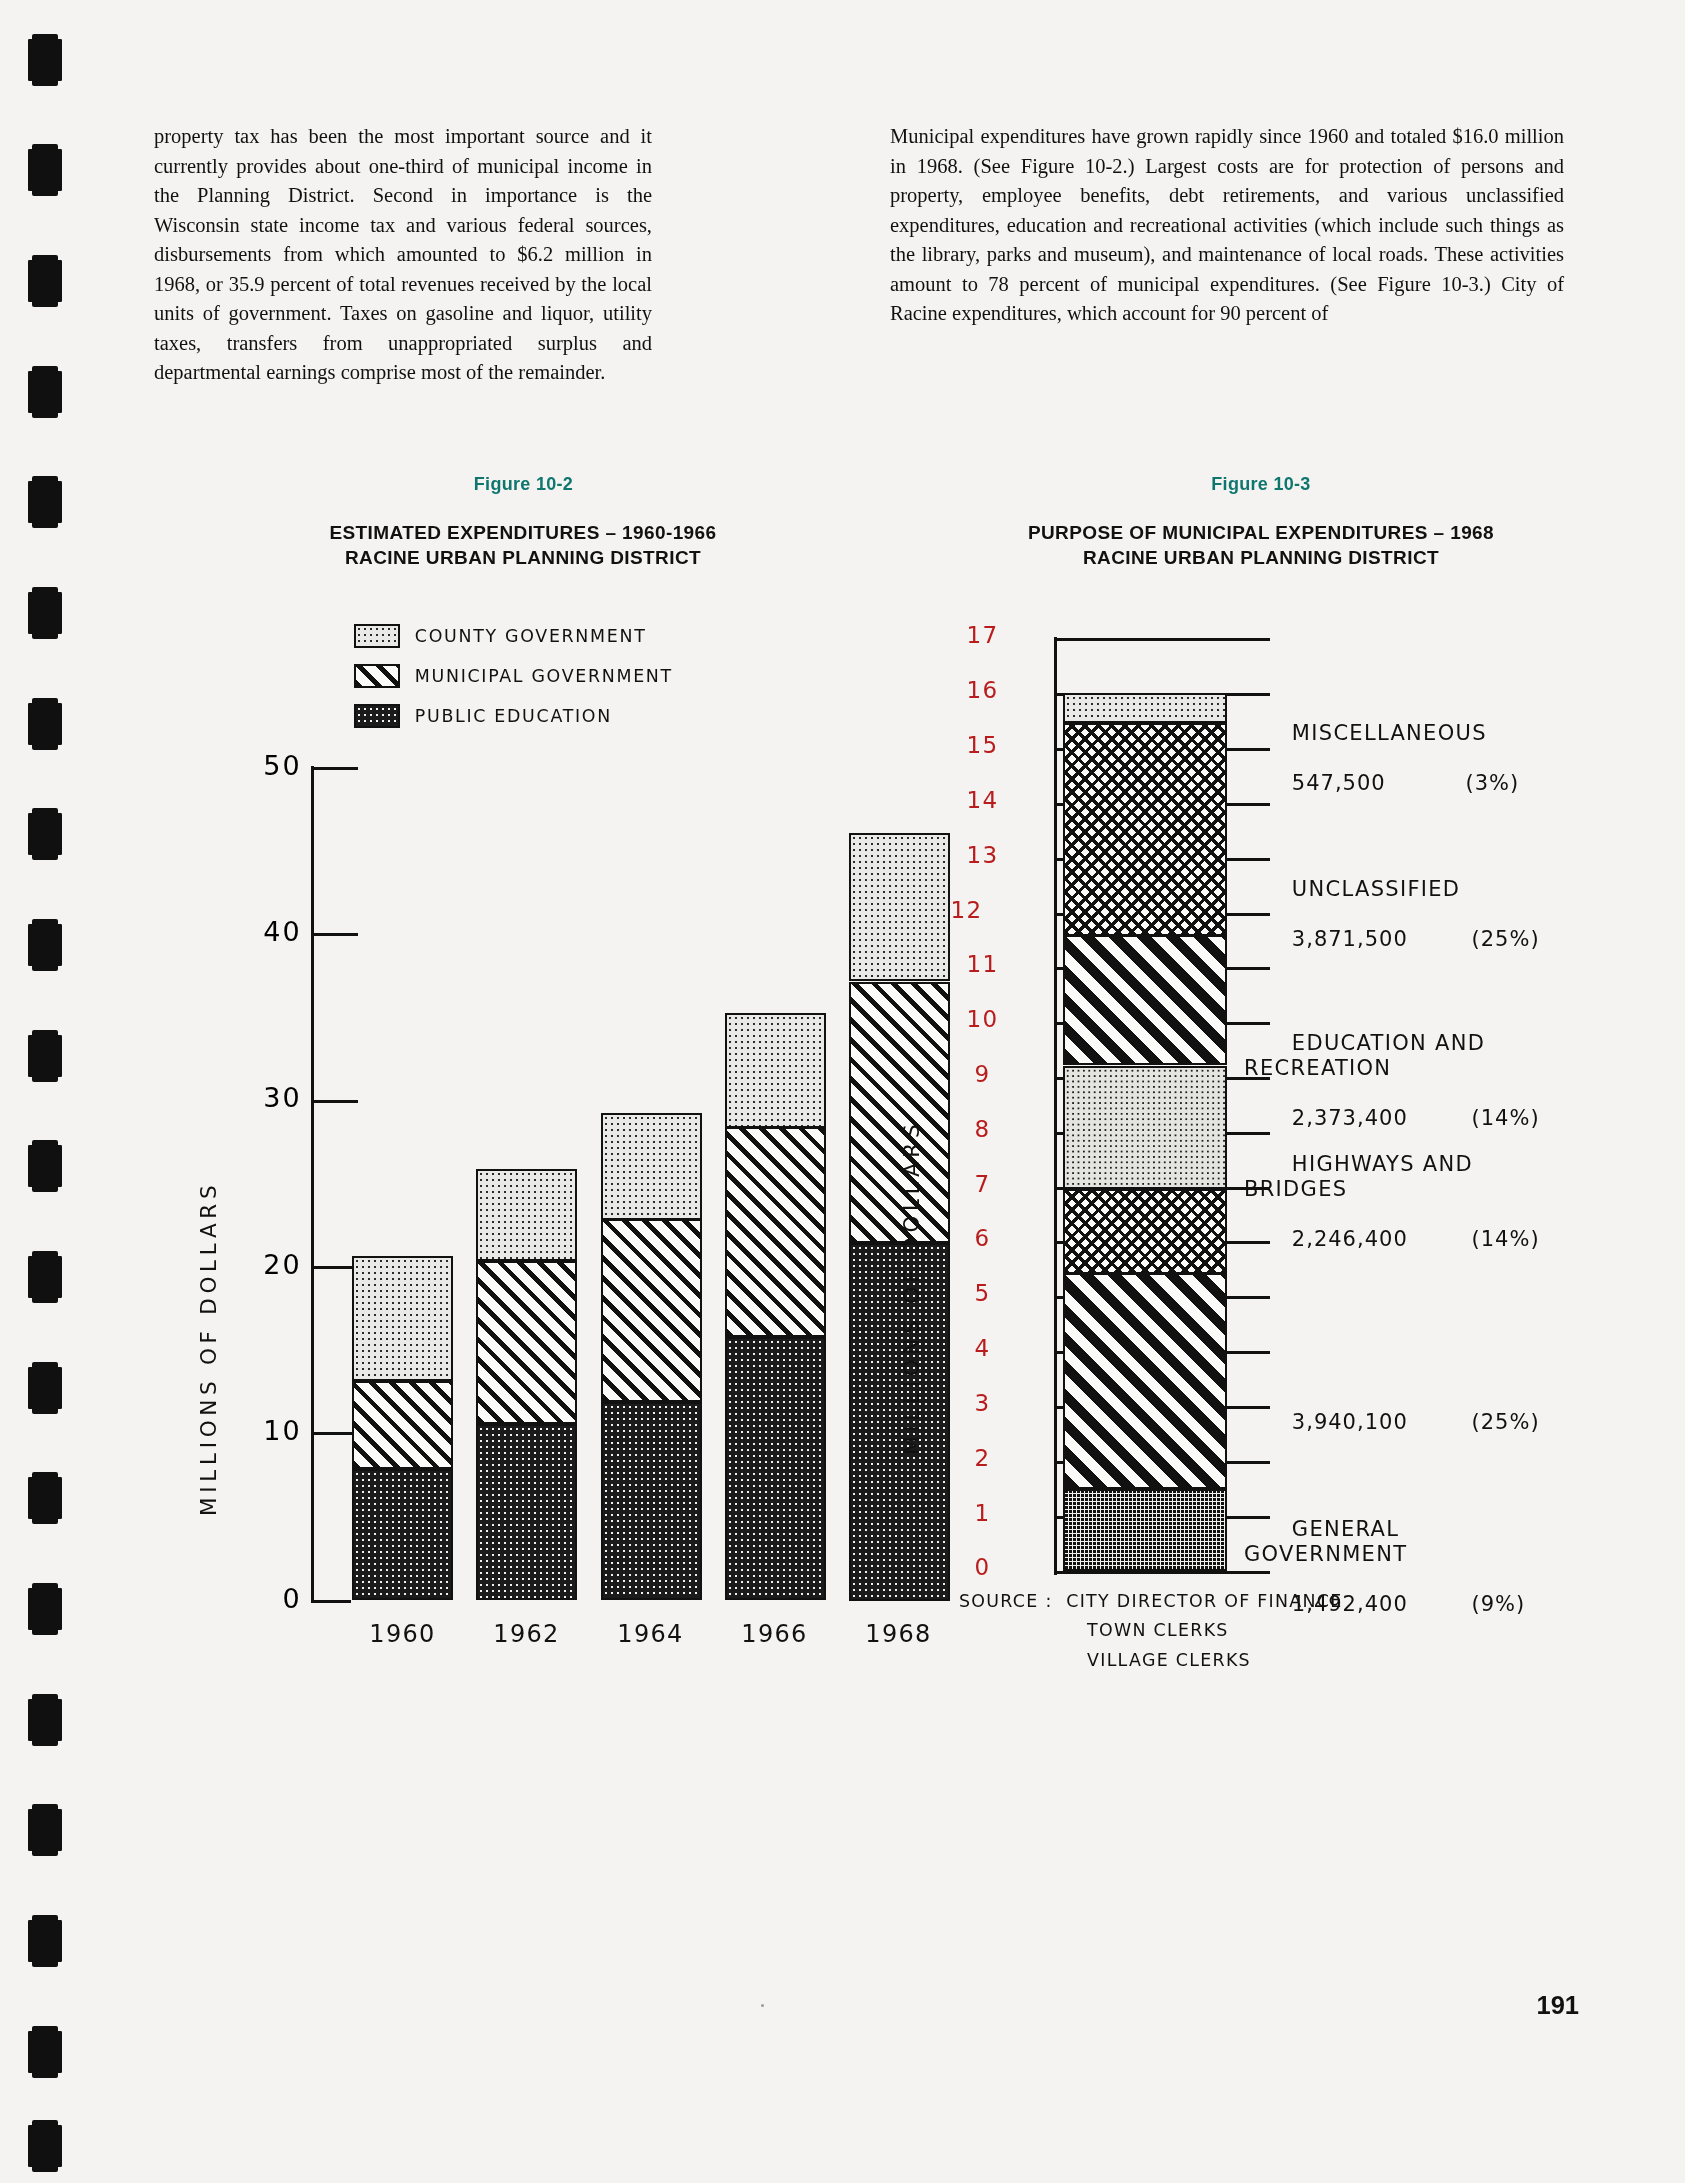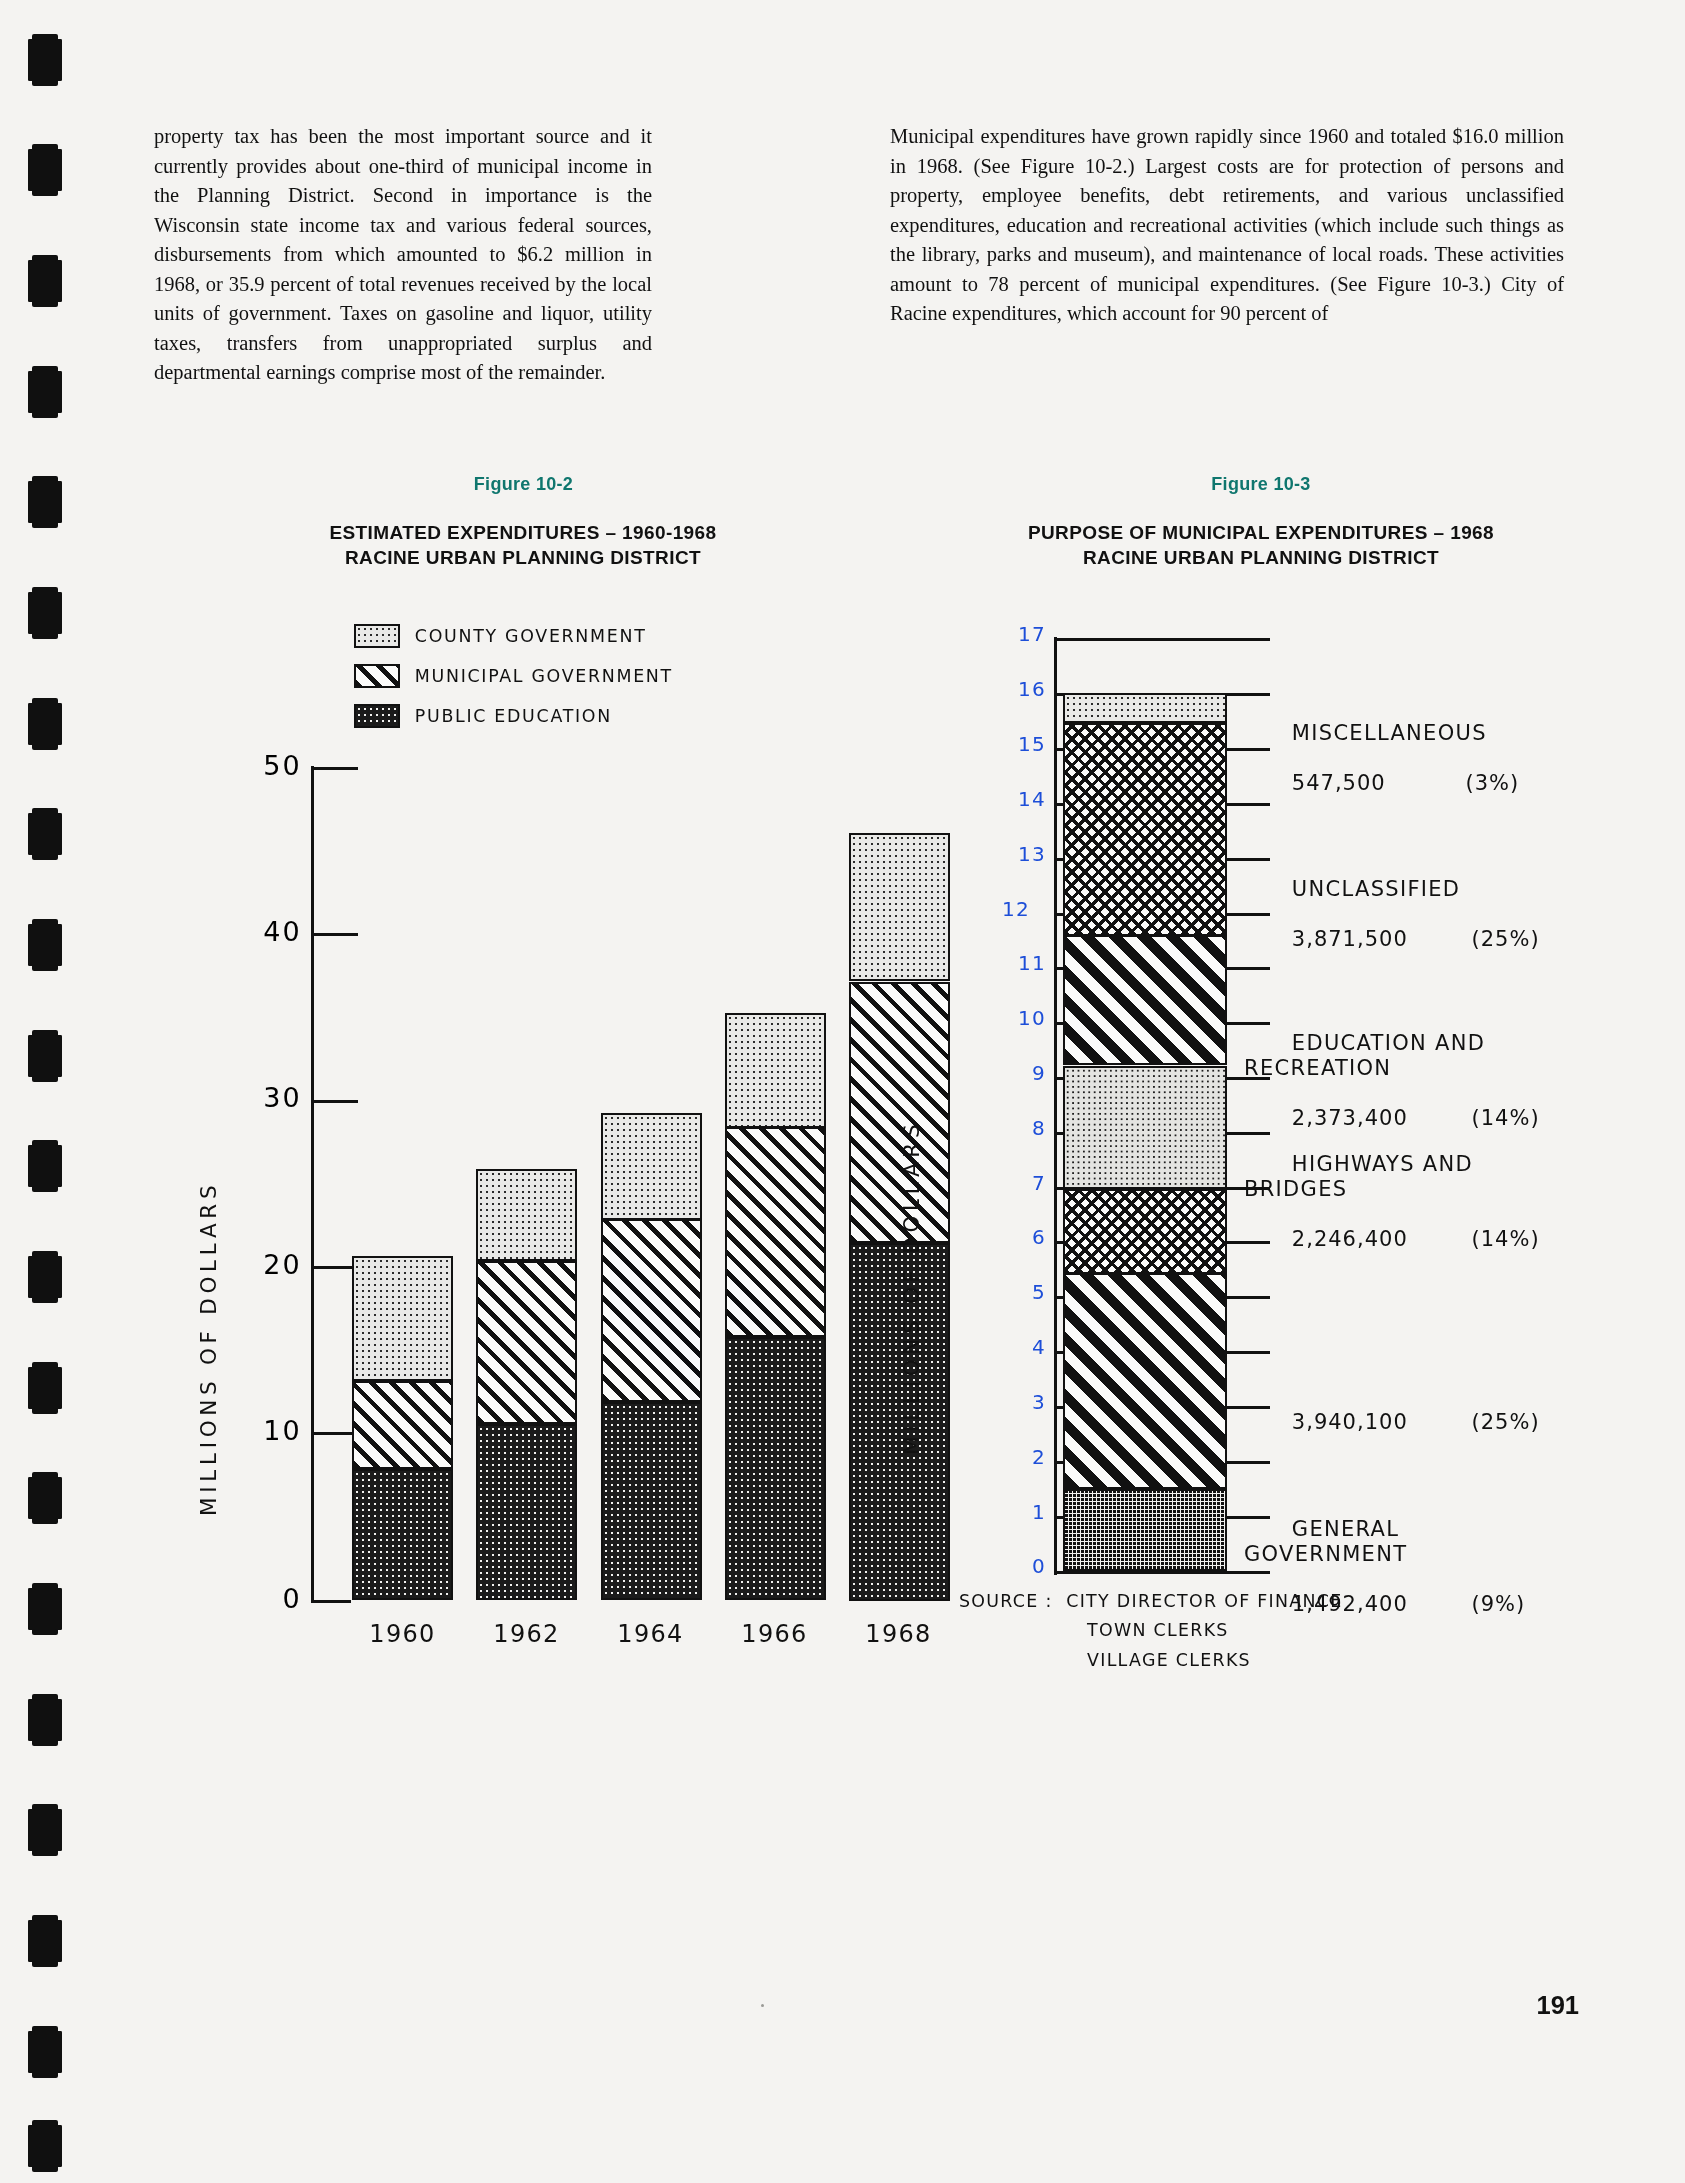--- a/index.html
+++ b/index.html
@@ -59,21 +59,21 @@
 
   
   #fig2{position:absolute;left:188px;top:590px;width:671px;height:1140px;}
   .legend-row{position:absolute;display:flex;align-items:center;}
   .legend-swatch{width:46px;height:24px;border:2px solid #111;box-sizing:border-box;}
   .legend-label{margin-left:14.8px;font-family:"DejaVu Sans",sans-serif;font-size:17.4px;letter-spacing:1.7px;color:#111;white-space:nowrap;}
 
   .axis-v{position:absolute;background:#111;}
   .tick-h{position:absolute;background:#111;height:2.7px;}
   .ylab{position:absolute;font-family:"DejaVu Sans",sans-serif;font-size:27px;letter-spacing:2px;color:#000000;text-align:right;}
-  .ylab-sm{position:absolute;font-family:"DejaVu Sans",sans-serif;font-size:20px;letter-spacing:1.3px;color:#1d4ed8;text-align:right;}
+  .ylab-sm{position:absolute;font-family:"DejaVu Sans",sans-serif;font-size:23px;letter-spacing:1.3px;color:#b91c1c;text-align:center;}
   .axis-title{position:absolute;font-family:"DejaVu Sans",sans-serif;font-size:21.5px;letter-spacing:4.7px;color:#111;
     transform:rotate(-90deg);transform-origin:left top;white-space:nowrap;}
   .bar-seg{position:absolute;border:2px solid #111;box-sizing:border-box;}
   .xlab{position:absolute;font-family:"DejaVu Sans",sans-serif;font-size:24px;letter-spacing:1.3px;color:#111;text-align:center;}
 
   
   #fig3{position:absolute;left:892px;top:590px;width:738px;height:1308px;}
   .cat-label{position:absolute;font-family:"DejaVu Sans",sans-serif;font-size:21px;line-height:25px;letter-spacing:1.3px;color:#111;white-space:pre;}
   .cat-amt{font-size:21px;letter-spacing:1px;}
   .srcline{position:absolute;font-family:"DejaVu Sans",sans-serif;font-size:17.4px;letter-spacing:1.3px;color:#111;white-space:pre;}
@@ -110,21 +110,21 @@
   </div>
 
   <div class="col" id="col-left">
     <p>property tax has been the most important source and it currently provides about one-third of municipal income in the Planning District. Second in importance is the Wisconsin state income tax and various federal sources, disbursements from which amounted to $6.2 million in 1968, or 35.9 percent of total revenues received by the local units of government. Taxes on gasoline and liquor, utility taxes, transfers from unappropriated surplus and departmental earnings comprise most of the remainder.</p>
   </div>
   <div class="col" id="col-right">
     <p>Municipal expenditures have grown rapidly since 1960 and totaled $16.0 million in 1968. (See Figure 10-2.) Largest costs are for protection of persons and property, employee benefits, debt retirements, and various unclassified expenditures, education and recreational activities (which include such things as the library, parks and museum), and maintenance of local roads. These activities amount to 78 percent of municipal expenditures. (See Figure 10-3.) City of Racine expenditures, which account for 90 percent of</p>
   </div>
 
   <div class="figno" style="left:188px;top:474px;width:671px">Figure 10-2</div>
-  <div class="figtitle" style="left:154px;top:520px;width:738px">ESTIMATED EXPENDITURES – 1960-1968</div>
+  <div class="figtitle" style="left:154px;top:520px;width:738px">ESTIMATED EXPENDITURES – 1960-1966</div>
   <div class="figtitle" style="left:154px;top:545px;width:738px">RACINE URBAN PLANNING DISTRICT</div>
 
   <div class="figno" style="left:892px;top:474px;width:738px">Figure 10-3</div>
   <div class="figtitle" style="left:872px;top:520px;width:778px">PURPOSE OF MUNICIPAL EXPENDITURES – 1968</div>
   <div class="figtitle" style="left:872px;top:545px;width:778px">RACINE URBAN PLANNING DISTRICT</div>
 
   <div id="fig2">
 
     <div class="legend-row" style="left:166px;top:34px">
       <span class="legend-swatch pat-dot-light"></span>

